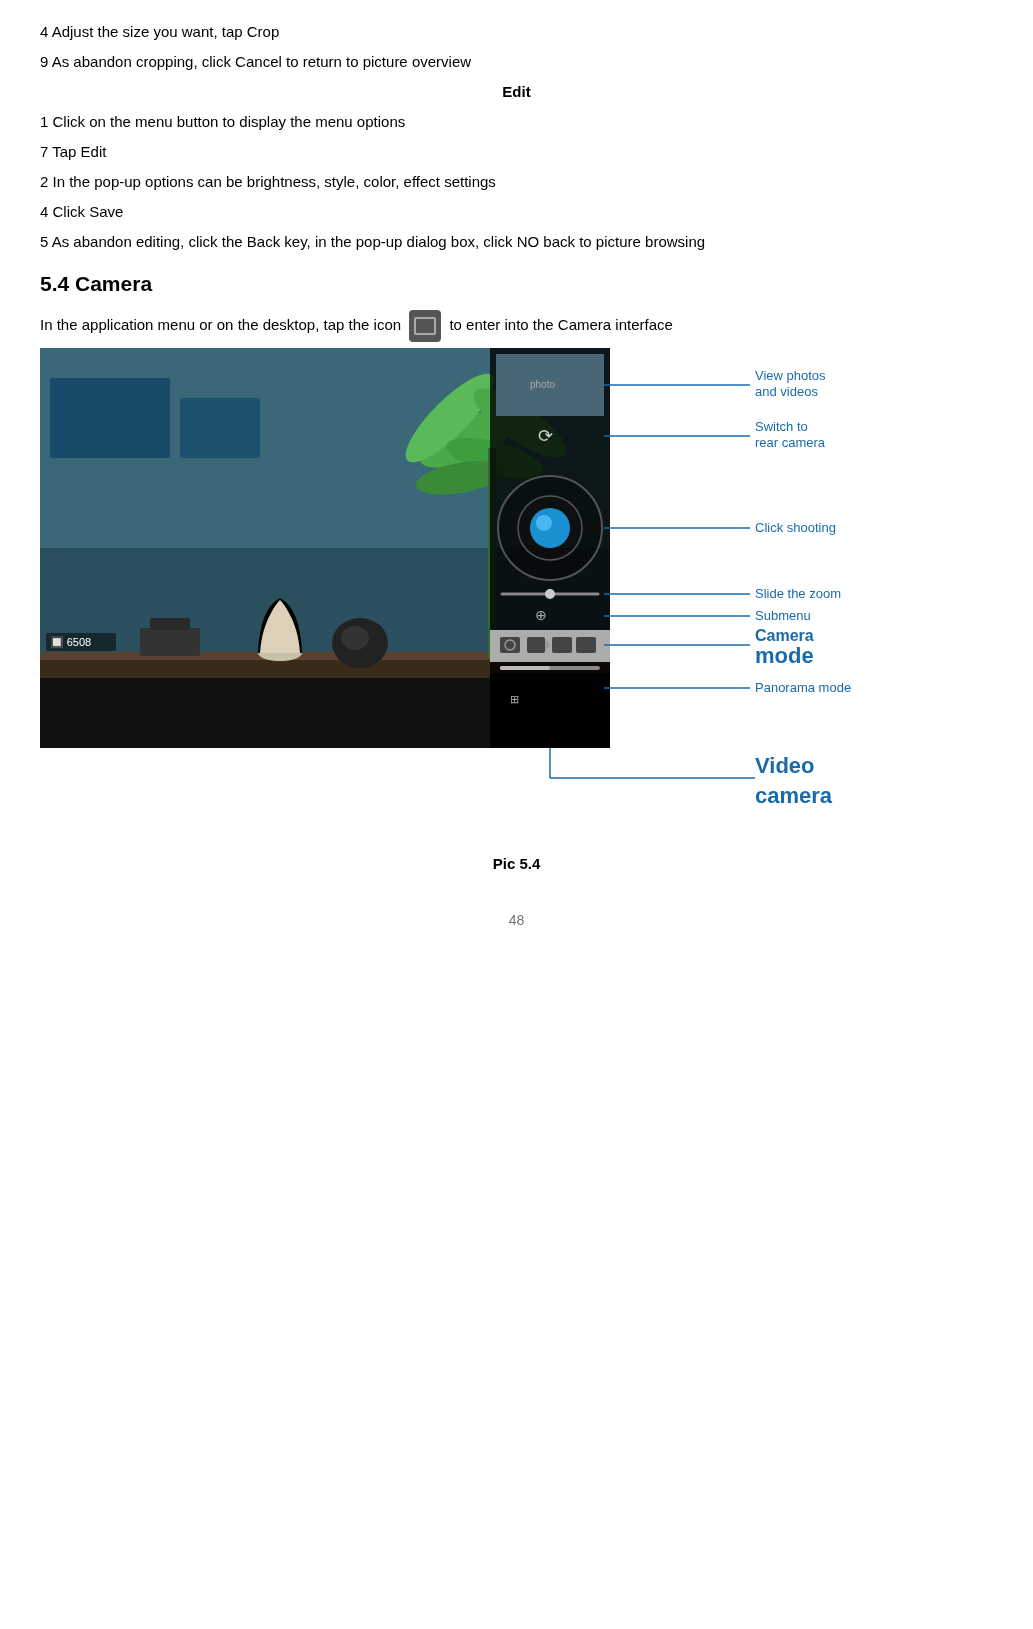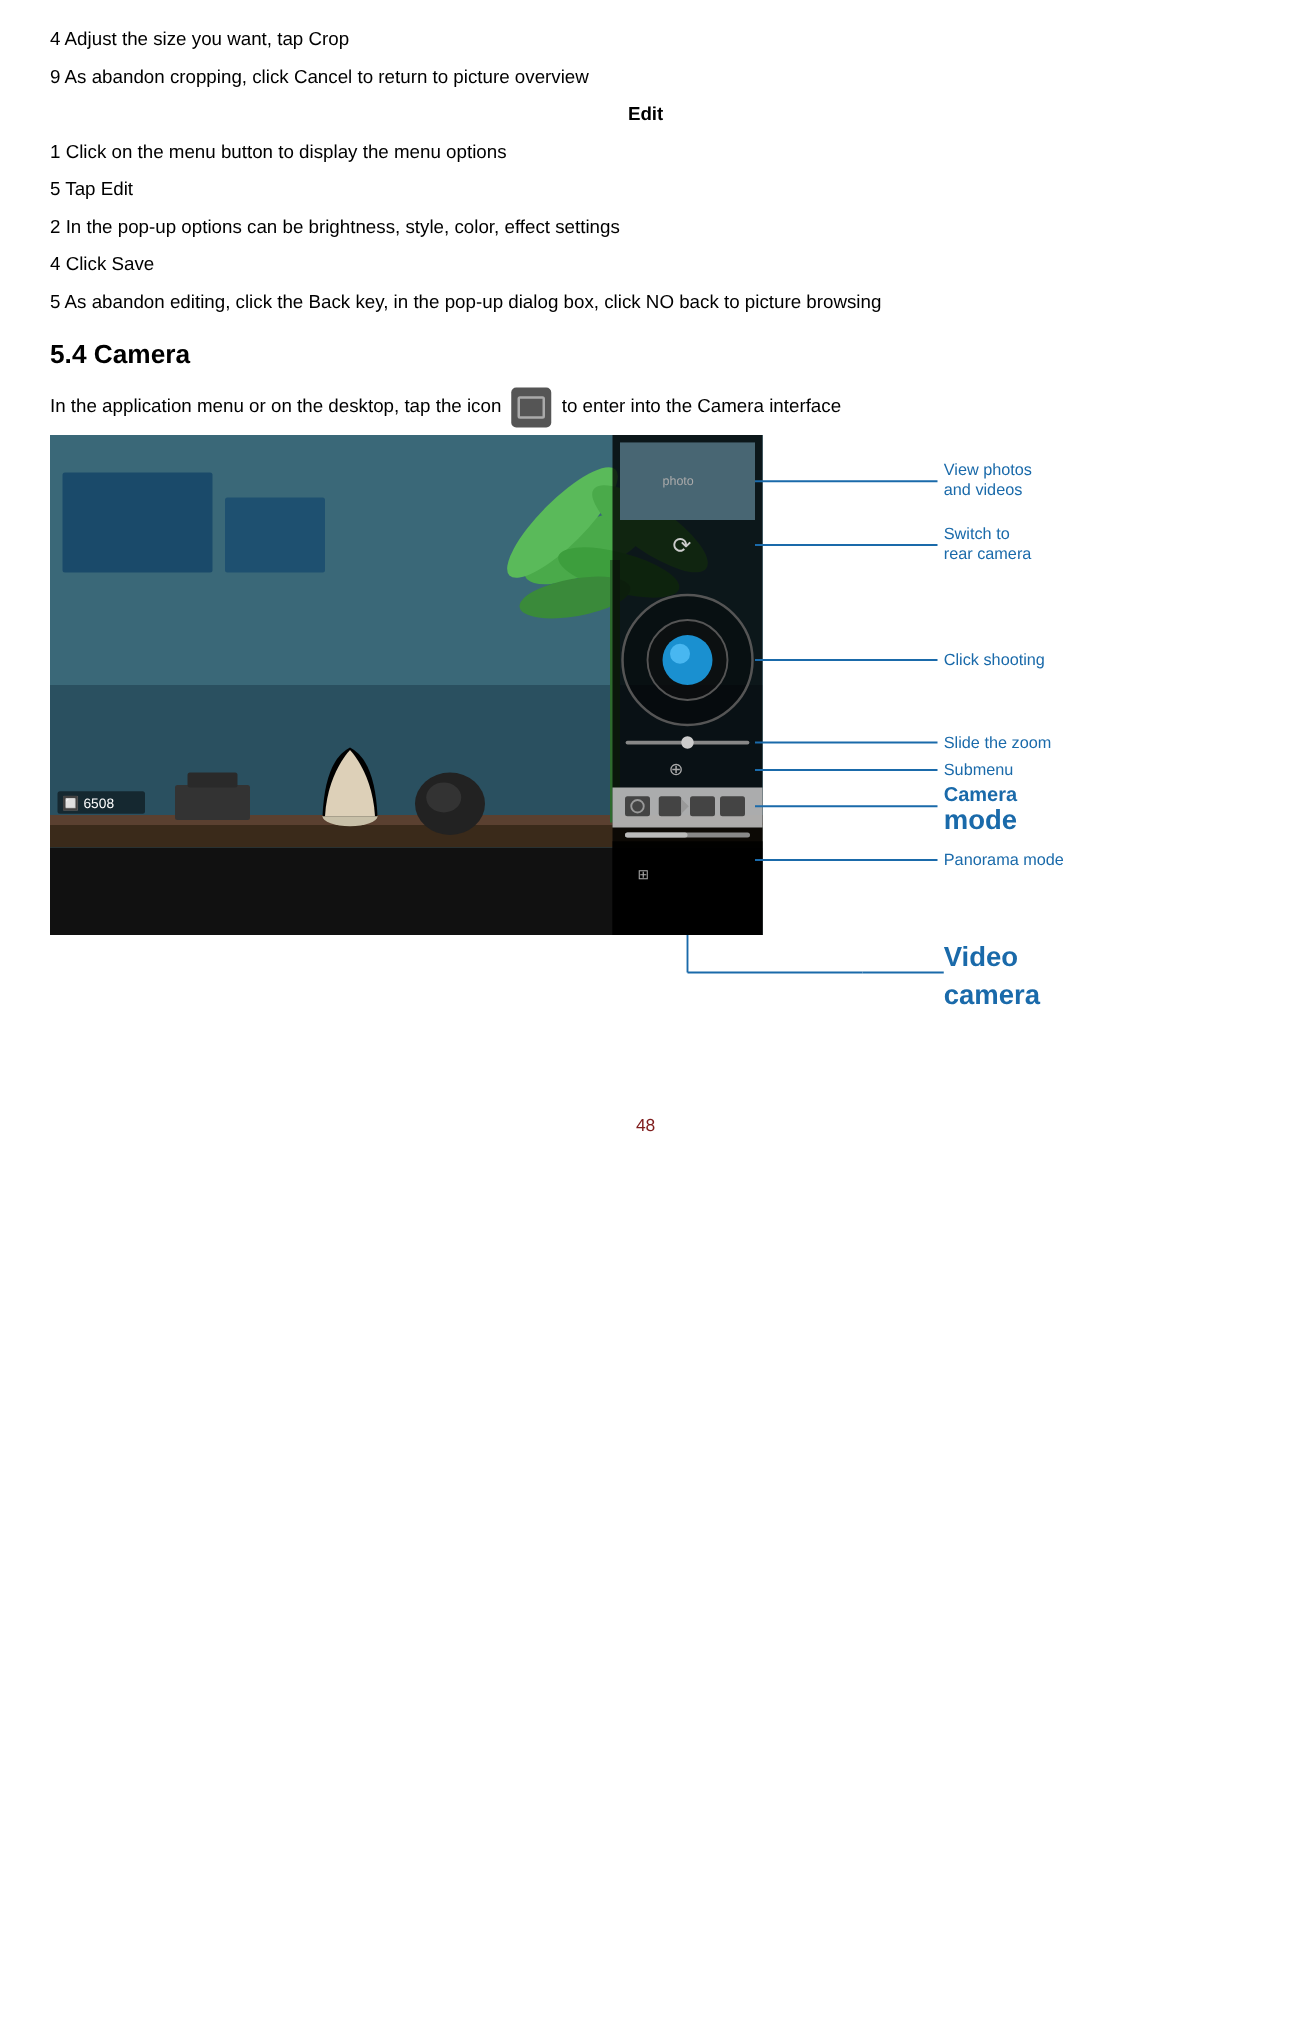--- a/index.html
+++ b/index.html
@@ -57,38 +57,38 @@
       text-align: center;
       font-weight: bold;
       margin-top: 8px;
       font-size: 15px;
     }
 
     .page-number {
       text-align: center;
       margin-top: 40px;
       font-size: 14px;
-      color: #7f1d1d;
+      color: #737373;
     }
 
     
     .diagram-svg-container {
       position: relative;
       width: 100%;
     }
   </style>
 </head>
 <body>
 
 <div class="text-block">4 Adjust the size you want, tap Crop</div>
 <div class="text-block">9 As abandon cropping, click Cancel to return to picture overview</div>
 
 <div class="text-block bold">Edit</div>
 <div class="text-block">1 Click on the menu button to display the menu options</div>
-<div class="text-block">5 Tap Edit</div>
+<div class="text-block">7 Tap Edit</div>
 <div class="text-block">2 In the pop-up options can be brightness, style, color, effect settings</div>
 <div class="text-block">4 Click Save</div>
 <div class="text-block">5 As abandon editing, click the Back key, in the pop-up dialog box, click NO back to picture browsing</div>
 
 <div class="section-title">5.4 Camera</div>
 
 <div class="camera-section">
   <div class="text-block">
     <span>In the application menu or on the desktop, tap the icon</span>
     <span class="inline-icon"></span>
@@ -199,17 +199,18 @@
 
       <line x1="510" y1="400" x2="510" y2="430" stroke="#1a6aaa" stroke-width="1.5"></line>
       <line x1="510" y1="430" x2="650" y2="430" stroke="#1a6aaa" stroke-width="1.5"></line>
       <line x1="650" y1="430" x2="715" y2="430" stroke="#1a6aaa" stroke-width="1.5"></line>
       <text x="715" y="425" font-size="22" fill="#1a6aaa" font-family="Arial" font-weight="bold">Video</text>
       <text x="715" y="455" font-size="22" fill="#1a6aaa" font-family="Arial" font-weight="bold">camera</text>
 
     </svg>
 
     
+    <div class="pic-caption" style="margin-top:4px; text-align:center; font-weight:bold; font-size:15px;">Pic 5.4</div>
   </div>
 
 </div>
 
 <div class="page-number">48</div>
 
 </body></html>

